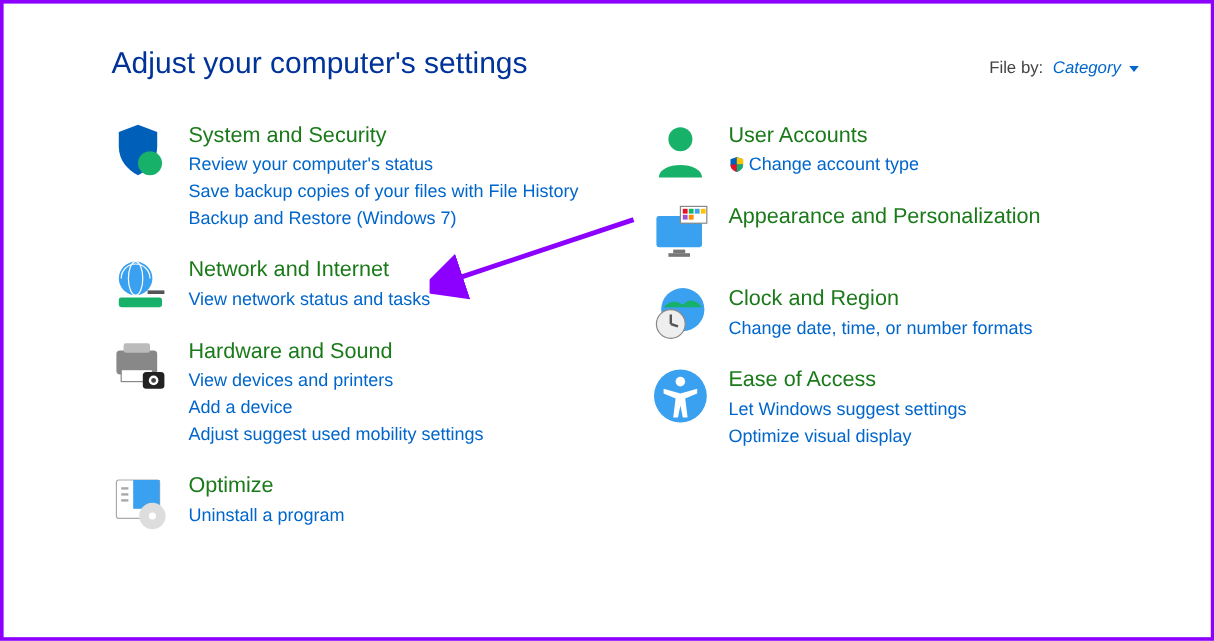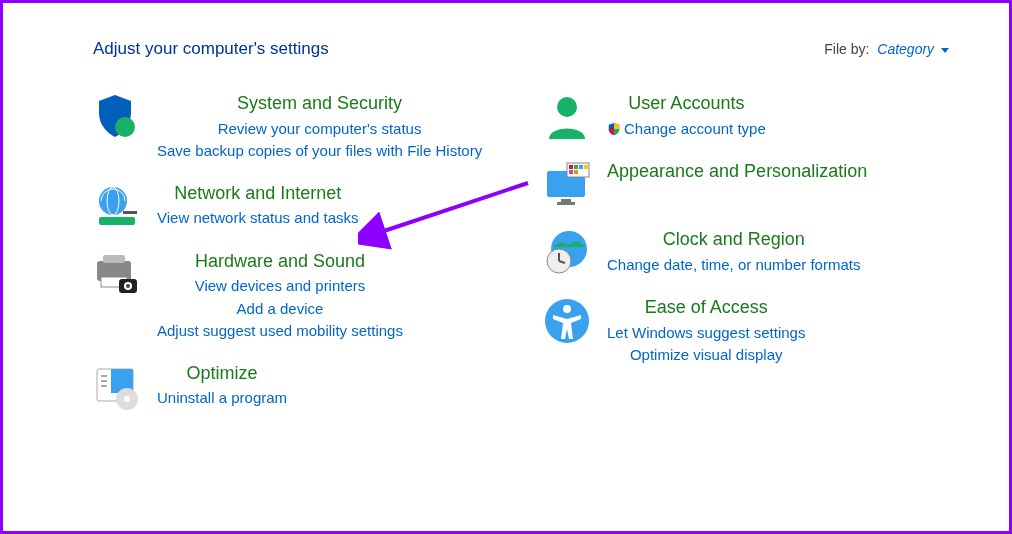--- a/index.html
+++ b/index.html
@@ -18,21 +18,21 @@
     padding: 36px 60px 0 90px;
   }
   .header {
     display: flex;
     justify-content: space-between;
     align-items: baseline;
     margin-bottom: 34px;
   }
   .page-title {
     color: #003399;
-    font-size: 17px;
+    font-size: 25px;
     font-weight: 400;
   }
   .view-by {
     font-size: 14px;
     color: #444;
   }
   .view-by .val {
     color: #0066cc;
     margin-left: 4px;
     font-style: italic;
@@ -42,21 +42,20 @@
     margin-left: 3px;
     width: 0; height: 0;
     border-left: 4px solid transparent;
     border-right: 4px solid transparent;
     border-top: 5px solid #0066cc;
     vertical-align: middle;
   }
   .columns {
     display: flex;
     gap: 44px;
-    text-align: center;
   }
   .col { flex: 1; }
   .cat {
     display: flex;
     gap: 16px;
     margin-bottom: 20px;
   }
   .cat-icon {
     width: 48px;
     height: 48px;
@@ -115,20 +114,21 @@
         <div class="cat-icon">
           <svg viewBox="0 0 48 48" width="48" height="48">
             <path d="M22 2 L38 8 V20 C38 32 30 40 22 44 C14 40 6 32 6 20 V8 Z" fill="#005fb8"></path>
             <circle cx="32" cy="34" r="10" fill="#17b169"></circle>
           </svg>
         </div>
         <div class="cat-body">
           <div class="cat-title">System and Security</div>
           <a class="cat-link">Review your computer's status</a>
           <a class="cat-link">Save backup copies of your files with File History</a>
+          <a class="cat-link">Backup and Restore (Windows 7)</a>
         </div>
       </div>
 
       <div class="cat">
         <div class="cat-icon">
           <svg viewBox="0 0 48 48" width="48" height="48">
             <rect x="6" y="34" width="36" height="8" rx="2" fill="#17b169"></rect>
             <circle cx="20" cy="18" r="14" fill="#3aa0f0"></circle>
             <path d="M8 18 A12 12 0 0 1 32 18" fill="none" stroke="#fff" stroke-width="1"></path>
             <ellipse cx="20" cy="18" rx="6" ry="14" fill="none" stroke="#fff" stroke-width="1"></ellipse>

